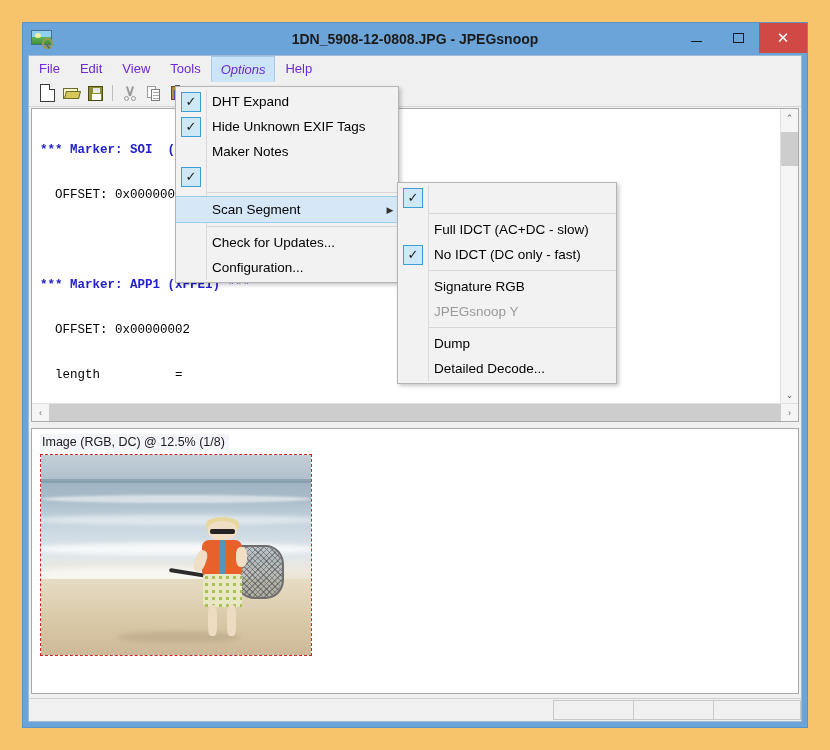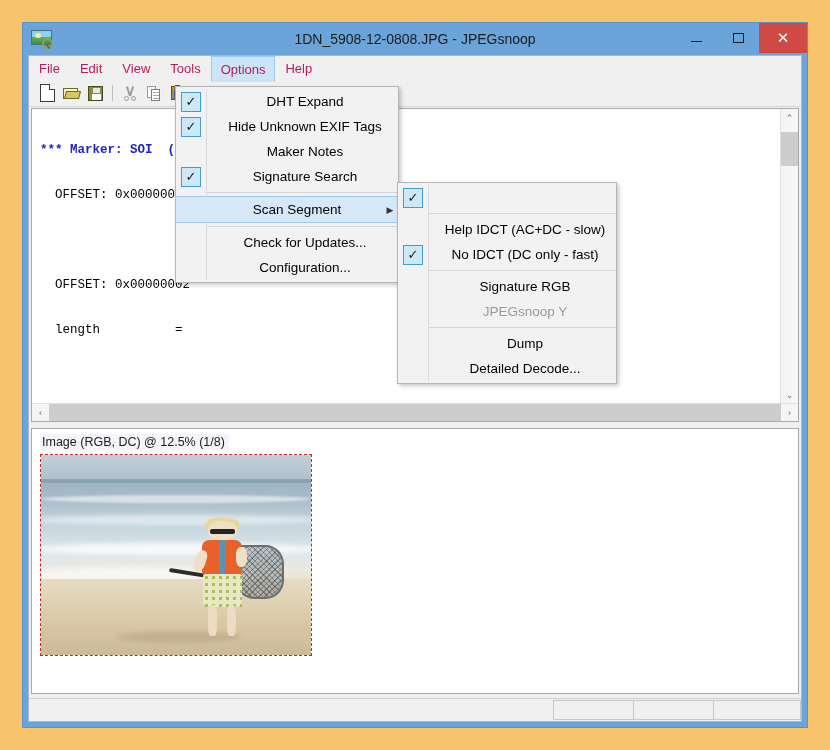--- a/index.html
+++ b/index.html
@@ -75,20 +75,21 @@
     transform: rotate(-40deg);
   }
   #window-title {
     position: absolute;
     left: 0; right: 0;
     text-align: center;
     font-size: 14px;
     color: #1b1b1b;
     line-height: 32px;
     pointer-events: none;
+    font-weight: bold;
   }
   #window-buttons {
     position: absolute;
     right: 0; top: 0;
     height: 30px;
     display: flex;
   }
   #window-buttons .wbtn {
     width: 42px;
     height: 30px;
@@ -140,29 +141,30 @@
     align-items: stretch;
     flex: 0 0 auto;
     font-size: 13px;
     position: relative;
     z-index: 40;
   }
   #menubar .mi {
     padding: 0 10px;
     display: flex;
     align-items: center;
-    color: #be185d;
+    color: #6d28d9;
     cursor: default;
   }
   #menubar .mi.active {
     background: #cce4f7;
     border: 1px solid #a3c9e8;
     border-bottom: 1px solid #cce4f7;
     box-sizing: border-box;
     padding: 12px 9px;
+    font-style: italic;
   }
 
   
   #toolbar {
     height: 26px;
     background: #f0f0f0;
     border-bottom: 1px solid #d5d5d5;
     display: flex;
     align-items: center;
     padding-left: 6px;
@@ -428,21 +430,21 @@
     flex: 0 0 auto;
   }
   .menu .check-box {
     width: 20px; height: 20px;
     background: #cfe8f7;
     border: 1px solid #3c9fd4;
     display: flex; align-items: center; justify-content: center;
     font-size: 13px; color: #1a1a1a;
     box-sizing: border-box;
   }
-  .menu .row-label { flex: 1 1 auto; padding-left: 6px; text-align: center; }
+  .menu .row-label { flex: 1 1 auto; padding-left: 6px; }
   .menu .row.disabled .row-label { color: #9a9a9a; }
   .menu .sep { height: 1px; background: #d6d6d6; margin: 3px 0 3px 30px; }
   .menu .arrow-right {
     width: 16px; text-align: center; font-size: 9px; color: #333; flex: 0 0 auto;
   }
   .menu .vline {
     position: absolute; left: 30px; top: 2px; bottom: 2px; width: 1px; background: #dadada;
   }
 </style>
 </head>
@@ -518,20 +520,21 @@
           </span>
         </div>
     </div>
 
     <div id="text-pane-wrap">
       <div id="text-rows">
         <div id="text-content">
           <div class="row marker">*** Marker: SOI  (xFFD8) ***</div>
           <div class="row">  OFFSET: 0x00000000</div>
           <div class="row"></div>
+          <div class="row marker">*** Marker: APP1 (xFFE1) ***</div>
           <div class="row">  OFFSET: 0x00000002</div>
           <div class="row">  length          = </div>
           
           
           
           
           
           
           
           
@@ -614,21 +617,20 @@
 
       <div class="row">
         <div class="check-col"></div>
         <div class="row-label">Maker Notes</div>
       </div>
 
       <div class="row">
         <div class="check-col">
           <div class="check-box">✓</div>
         </div>
-        <div class="row-label">Signature Search</div>
       </div>
 
       <div class="sep"></div>
 
       <div class="row highlight">
         <div class="check-col"></div>
         <div class="row-label">Scan Segment</div>
         <div class="arrow-right">▶</div>
       </div>
 
@@ -651,21 +653,21 @@
       <div class="row">
         <div class="check-col">
           <div class="check-box">✓</div>
         </div>
       </div>
 
       <div class="sep"></div>
 
       <div class="row">
         <div class="check-col"></div>
-        <div class="row-label">Help IDCT (AC+DC - slow)</div>
+        <div class="row-label">Full IDCT (AC+DC - slow)</div>
       </div>
 
       <div class="row">
         <div class="check-col">
           <div class="check-box">✓</div>
         </div>
         <div class="row-label">No IDCT (DC only - fast)</div>
       </div>
 
       <div class="sep"></div>

